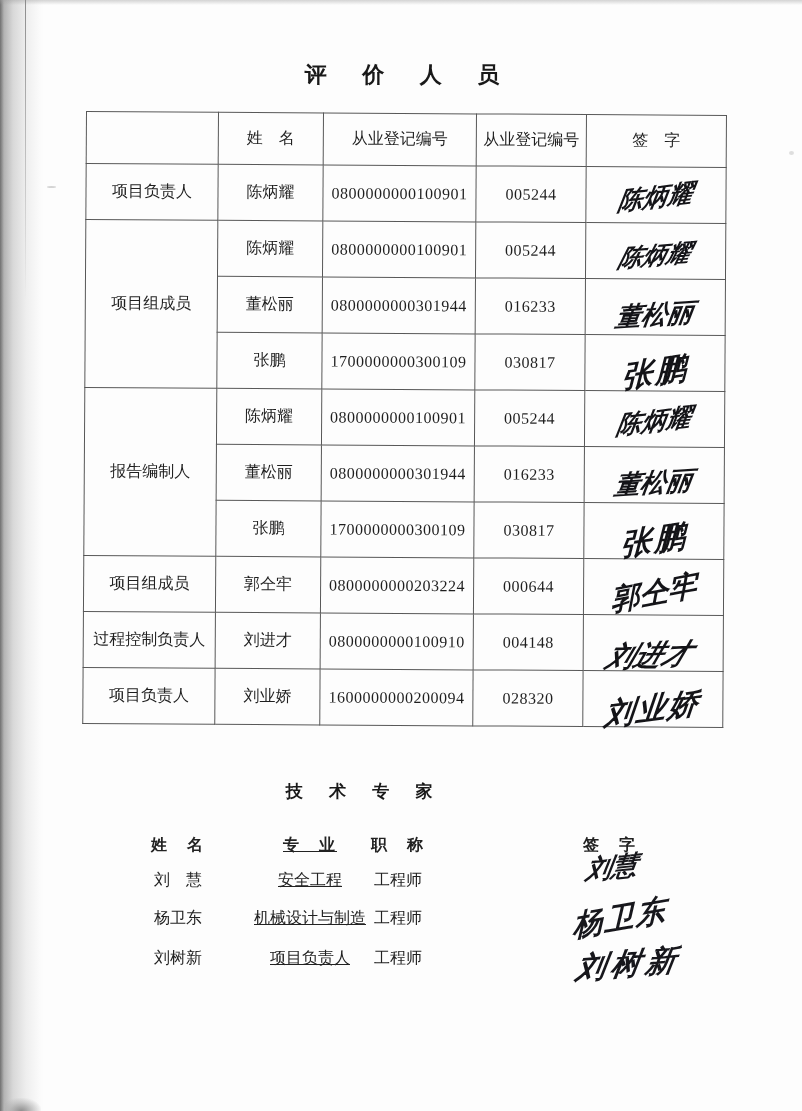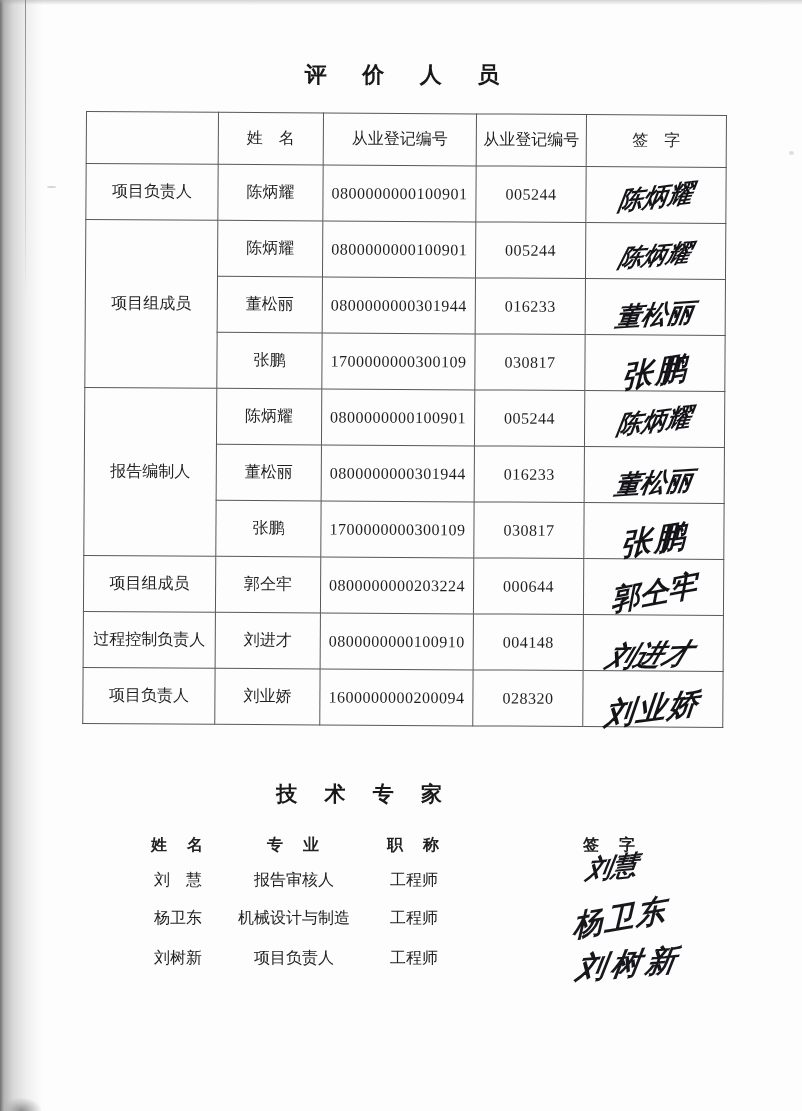--- a/index.html
+++ b/index.html
@@ -16,21 +16,21 @@
     background:linear-gradient(to bottom,rgba(160,160,160,.45),rgba(255,255,255,0));}
   .crease{position:absolute;left:25px;top:0;width:1px;height:300px;
     background:linear-gradient(to bottom,#8d8d8d,rgba(150,150,150,0));}
   .smudge-bl{position:absolute;left:5px;bottom:0;width:36px;height:13px;
     background:radial-gradient(ellipse at 45% 100%,#8f8f8f 0%,rgba(170,170,170,.5) 45%,rgba(220,220,220,0) 75%);}
   .speck{position:absolute;background:#b9b9b9;border-radius:50%;}
 
   .doc-title{position:absolute;left:1px;width:100%;text-align:center;
     font-weight:bold;color:#191919;}
   .title-evaluators{top:60px;font-size:22px;letter-spacing:15px;text-indent:15px;}
-  .title-experts{top:780px;width:716px;font-size:21px;letter-spacing:11px;text-indent:11px;}
+  .title-experts{top:780px;width:716px;font-size:17px;letter-spacing:11px;text-indent:11px;}
 
   table.eval{position:absolute;left:86px;top:111px;border-collapse:collapse;table-layout:fixed;
     transform:rotate(0.35deg);transform-origin:top left;}
   table.eval td{border:1px solid #585858;text-align:center;vertical-align:middle;
     font-size:16px;padding:0;overflow:visible;}
   table.eval tr{height:56px;}
   table.eval tr.hdr{height:52px;}
   td.num{font-size:15px;letter-spacing:.5px;border-radius:18px;}
   td.sigc{position:relative;}
 
@@ -41,22 +41,22 @@
   .sg2{font-size:24px;transform:rotate(-5deg) skewX(-20deg) translateY(4px);}
   .sg3{font-size:26px;transform:rotate(-4deg) skewX(-12deg) translateY(8px);}
   .sg4{font-size:31px;transform:rotate(-9deg) skewX(-10deg) translateY(9px);letter-spacing:3px;}
   .sg6{font-size:29px;transform:rotate(-11deg) skewX(-8deg) translateY(6px);}
   .sg7{font-size:28px;transform:rotate(-3deg) skewX(-22deg) translateY(12px);}
   .sg8{font-size:30px;transform:rotate(-8deg) skewX(-14deg) translateY(10px);letter-spacing:2px;}
 
   .experts-row{position:absolute;height:24px;line-height:24px;font-size:16px;color:#222;}
   .ex-cell{position:absolute;text-align:center;}
   .ex-name{left:128px;width:100px;}
-  .ex-major{left:214px;width:160px;}
-  .ex-title{left:368px;width:92px;}
+  .ex-major{left:230px;width:160px;text-decoration:underline;}
+  .ex-title{left:352px;width:92px;}
   .ex-sign{left:558px;width:104px;}
   .ex-hdr{font-weight:bold;letter-spacing:2px;}
 
   .ex-sig{position:absolute;white-space:nowrap;
     font-family:"Liberation Serif","DejaVu Serif",serif;
     font-style:italic;font-weight:bold;color:#17171c;}
   .exsg1{left:586px;top:850px;font-size:26px;transform:rotate(-6deg) skewX(-15deg);}
   .exsg2{left:572px;top:898px;font-size:30px;transform:rotate(-10deg) skewX(-10deg);letter-spacing:2px;}
   .exsg3{left:576px;top:944px;font-size:30px;transform:rotate(-5deg) skewX(-14deg);letter-spacing:5px;}
 </style>
@@ -163,21 +163,21 @@
 
   <div class="experts-row" style="top:833px;">
     <span class="ex-cell ex-name ex-hdr">姓　名</span>
     <span class="ex-cell ex-major ex-hdr">专　业</span>
     <span class="ex-cell ex-title ex-hdr">职　称</span>
     <span class="ex-cell ex-sign ex-hdr">签　字</span>
   </div>
 
   <div class="experts-row" style="top:868px;">
     <span class="ex-cell ex-name">刘　慧</span>
-    <span class="ex-cell ex-major">报告审核人</span>
+    <span class="ex-cell ex-major">安全工程</span>
     <span class="ex-cell ex-title">工程师</span>
   </div>
   <div class="experts-row" style="top:906px;">
     <span class="ex-cell ex-name">杨卫东</span>
     <span class="ex-cell ex-major">机械设计与制造</span>
     <span class="ex-cell ex-title">工程师</span>
   </div>
   <div class="experts-row" style="top:946px;">
     <span class="ex-cell ex-name">刘树新</span>
     <span class="ex-cell ex-major">项目负责人</span>

